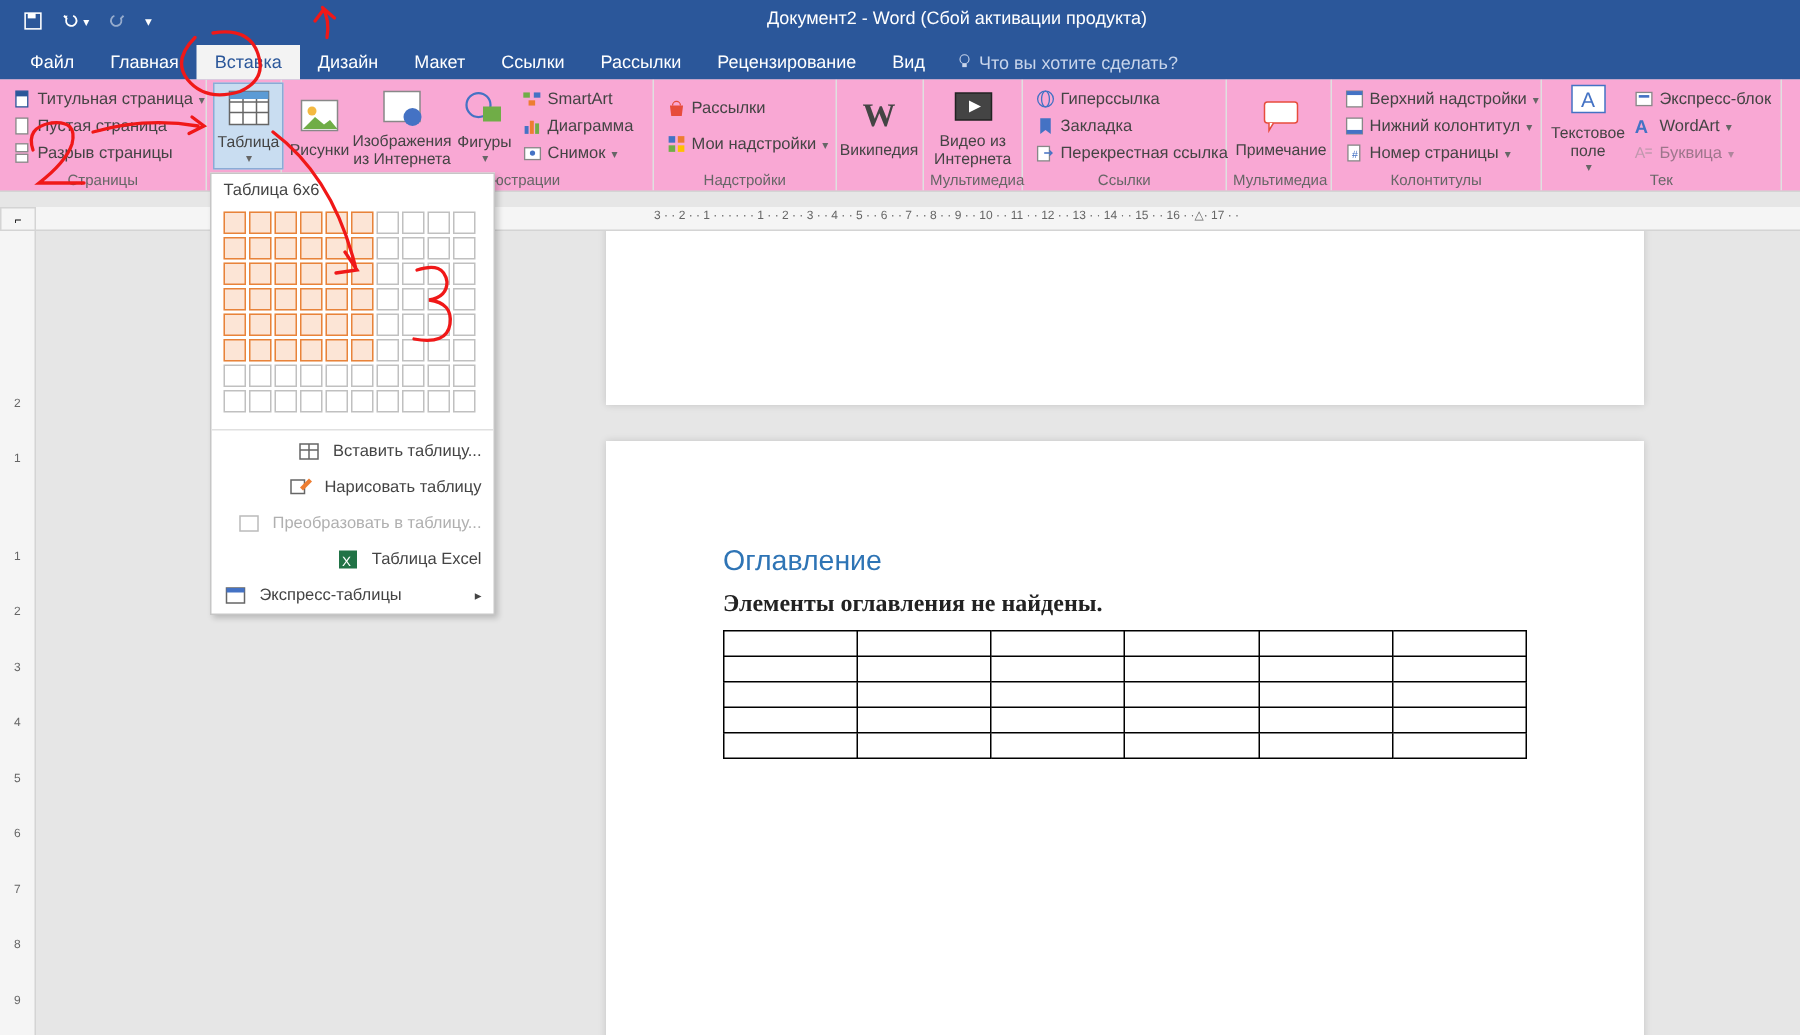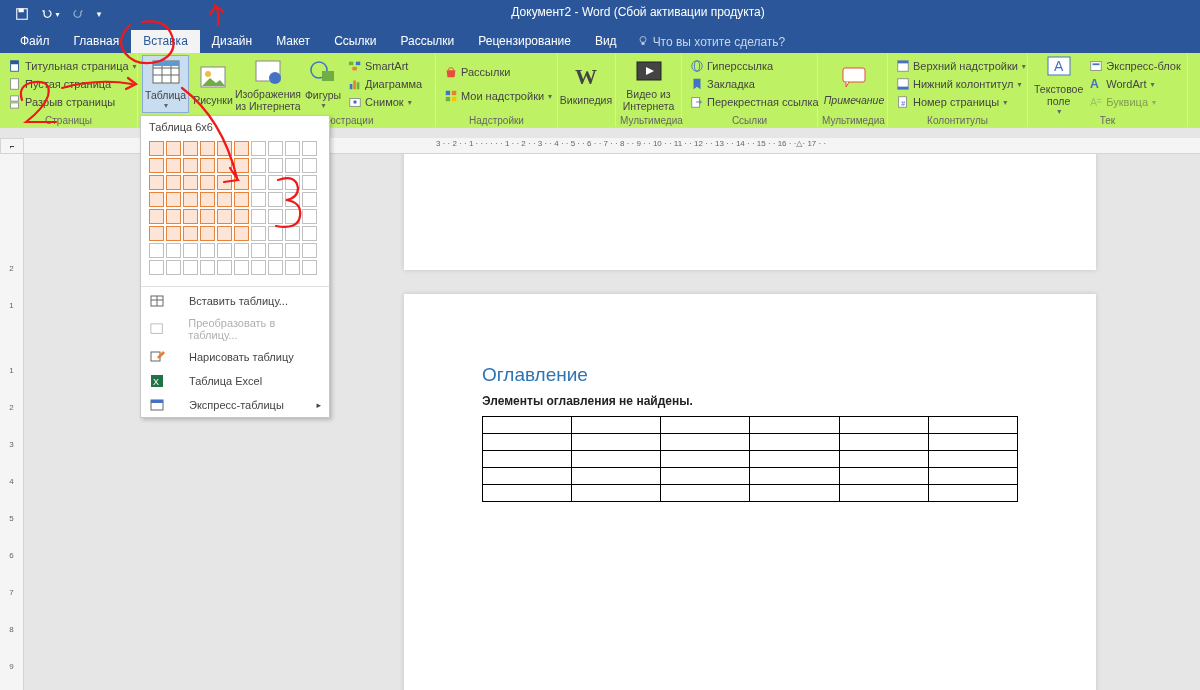--- a/index.html
+++ b/index.html
@@ -13,56 +13,56 @@
   .title-text { position: absolute; left: 50%; transform: translateX(-50%); top: 5px; font-size: 12px; margin-left: 38px; }
 
   
   .tabstrip { height: 25px; background: #2b579a; display: flex; align-items: flex-end; padding-left: 8px; }
   .tab { padding: 4px 12px 5px; color: #fff; font-size: 12px; cursor: pointer; }
   .tab.active { background: #f3f3f3; color: #2b579a; }
   .tellme { color: #c8d5eb; font-size: 12px; padding: 4px 8px; display: flex; align-items: flex-start; gap: 4px; }
   .bulb { width: 12px; height: 12px; }
 
   
-  .ribbon { height: 75px; background: #bef264; border-bottom: 1px solid #d4d4d4; display: flex; overflow: hidden; }
+  .ribbon { height: 75px; background: #f9a8d4; border-bottom: 1px solid #d4d4d4; display: flex; overflow: hidden; }
   .group { border-right: 1px solid #e0e0e0; padding: 2px 4px 0; display: flex; flex-direction: column; justify-content: space-between; height: 100%; }
   .group-body { display: flex; flex: 1; align-items: flex-start; }
   .group-label { font-size: 10px; color: #666; text-align: center; padding-bottom: 1px; }
   .rbtn-lg { display: flex; flex-direction: column; align-items: center; justify-content: center; width: 48px; padding: 2px; font-size: 10.5px; color: #444; cursor: pointer; text-align: center; line-height: 1.15; height: 58px; }
   .rbtn-lg .ico { width: 30px; height: 30px; margin-bottom: 2px; display: flex; align-items: center; justify-content: center; }
   .rbtn-sm { display: flex; align-items: center; gap: 3px; font-size: 11px; color: #444; cursor: pointer; padding: 1px 4px; height: 18px; white-space: nowrap; }
   .rbtn-sm .ico-s { width: 14px; height: 14px; display: flex; align-items: center; justify-content: center; flex-shrink: 0; }
   .stack { display: flex; flex-direction: column; justify-content: flex-start; gap: 0; padding-top: 2px; }
   .sel { background: #c9ddf1; border: 1px solid #8aabd6; }
 
   
   .dropdown { position: absolute; left: 140px; top: 115px; width: 190px; background: #fff; border: 1px solid #c6c6c6; box-shadow: 2px 2px 4px rgba(0,0,0,.2); z-index: 10; }
   .dd-title { font-size: 11px; padding: 5px 8px; color: #444; }
   .grid { display: grid; grid-template-columns: repeat(10, 16px); grid-template-rows: repeat(8, 16px); gap: 1px; padding: 3px 8px 8px; }
   .gcell { width: 15px; height: 15px; border: 1px solid #c0c0c0; background: #fff; cursor: crosshair; }
   .gcell.on { border-color: #e8833a; background: #fce5d6; }
   .dd-sep { border-top: 1px solid #e0e0e0; margin: 2px 0; }
-  .dd-item { display: flex; align-items: center; gap: 24px; padding: 4px 8px; font-size: 11px; color: #444; cursor: pointer; }
+  .dd-item { display: flex; align-items: center; gap: 8px; padding: 4px 8px; font-size: 11px; color: #444; cursor: pointer; justify-content: flex-end; }
   .dd-item.disabled { color: #b0b0b0; cursor: default; }
   .dd-item .ico-s { width: 16px; height: 16px; }
   .dd-chev { margin-left: auto; font-size: 9px; }
 
   
   .ruler-h { position: absolute; left: 24px; top: 138px; right: 0; height: 16px; background: #f5f5f5; border-bottom: 1px solid #d4d4d4; font-size: 8px; color: #666; overflow: hidden; }
   .ruler-h .marks { position: absolute; left: 380px; top: 1px; white-space: nowrap; letter-spacing: 0; font-family: sans-serif; padding-left: 32px; }
   .ruler-v { position: absolute; left: 0; top: 154px; width: 24px; bottom: 0; background: #f5f5f5; border-right: 1px solid #d4d4d4; font-size: 8px; color: #666; }
   .corner { position: absolute; left: 0; top: 138px; width: 24px; height: 16px; background: #f5f5f5; border: 1px solid #d4d4d4; font-size: 8px; display: flex; align-items: center; justify-content: center; }
 
   
   .docarea { position: absolute; left: 24px; top: 154px; right: 0; bottom: 0; background: #e6e6e6; overflow: hidden; }
   .page { position: absolute; left: 380px; top: -4px; width: 692px; background: #fff; box-shadow: 0 0 5px rgba(0,0,0,.15); }
   .page1 { height: 120px; }
   .page2 { top: 140px; min-height: 620px; padding: 70px 78px 60px; }
   .toc-title { color: #2e74b5; font-size: 19px; margin-bottom: 8px; }
-  .toc-msg { font-size: 12px; font-weight: bold; color: #222; margin-bottom: 8px; }
+  .toc-msg { font-size: 16px; font-weight: bold; color: #222; margin-bottom: 8px; font-family: Liberation Serif, serif; }
   .doc-table { border-collapse: collapse; width: 100%; }
   .doc-table td { border: 1px solid #000; height: 17px; }
 
   
   .anno { position: absolute; pointer-events: none; z-index: 20; }
   .anno path, .anno circle, .anno line { stroke: #f01818; stroke-width: 2.2; fill: none; stroke-linecap: round; }
 
   .tri { font-size: 8px; color: #666; margin-left: 1px; }
   .ruler-v .vmarks { display:flex; flex-direction:column; gap:28px; align-items:center; padding-top:110px;}
   .ruler-v .vmarks span { transform: rotate(0deg); font-size:8px;}
@@ -315,21 +315,21 @@
             </svg>
           </span>
           <span>Перекрестная ссылка</span>
         </div>
     </div>
     <div class="group-label">Ссылки</div>
   </div>
 
   <div class="group" style="width:70px;">
     <div class="group-body">
-        <div class="rbtn-lg" style="width:64px;font-style:italic;">
+        <div class="rbtn-lg" style="width:64px;">
           <div class="ico">
             <svg viewBox="0 0 30 30">
               <rect x="4" y="6" width="22" height="14" rx="2" fill="#fff" stroke="#e74c3c"></rect>
               <path d="M10 20l-3 5 0-5" fill="#fff" stroke="#e74c3c"></path>
             </svg>
           </div>
           <span>Примечание</span>
         </div>
       </div>
     <div class="group-label">Мультимедиа</div>
@@ -578,32 +578,32 @@
     </div>
   <div class="dd-sep"></div>
   <div class="dd-item">
       <span class="ico-s"><svg viewBox="0 0 16 16">
           <rect x="2" y="3" width="12" height="10" fill="#fff" stroke="#666"></rect>
           <line x1="2" y1="7" x2="14" y2="7" stroke="#666"></line>
           <line x1="8" y1="3" x2="8" y2="13" stroke="#666"></line>
         </svg></span>
       <span>Вставить таблицу...</span>
     </div>
-  <div class="dd-item disabled">
-      <span class="ico-s"><svg viewBox="0 0 16 16">
-          <rect x="2" y="3" width="12" height="10" fill="#fff" stroke="#bbb"></rect>
-        </svg></span>
-      <span>Преобразовать в таблицу...</span>
-    </div>
   <div class="dd-item">
       <span class="ico-s"><svg viewBox="0 0 16 16">
           <rect x="2" y="3" width="9" height="9" fill="#fff" stroke="#666"></rect>
           <path d="M8 8l6-6 2 2-6 6z" fill="#ed7d31"></path>
         </svg></span>
       <span>Нарисовать таблицу</span>
+    </div>
+  <div class="dd-item disabled">
+      <span class="ico-s"><svg viewBox="0 0 16 16">
+          <rect x="2" y="3" width="12" height="10" fill="#fff" stroke="#bbb"></rect>
+        </svg></span>
+      <span>Преобразовать в таблицу...</span>
     </div>
   <div class="dd-item">
       <span class="ico-s"><svg viewBox="0 0 16 16">
           <rect x="2" y="2" width="12" height="12" fill="#217346"></rect>
           <text x="4" y="12" font-size="9" fill="#fff">X</text>
         </svg></span>
       <span>Таблица Excel</span>
     </div>
   <div class="dd-item">
       <span class="ico-s"><svg viewBox="0 0 16 16">

